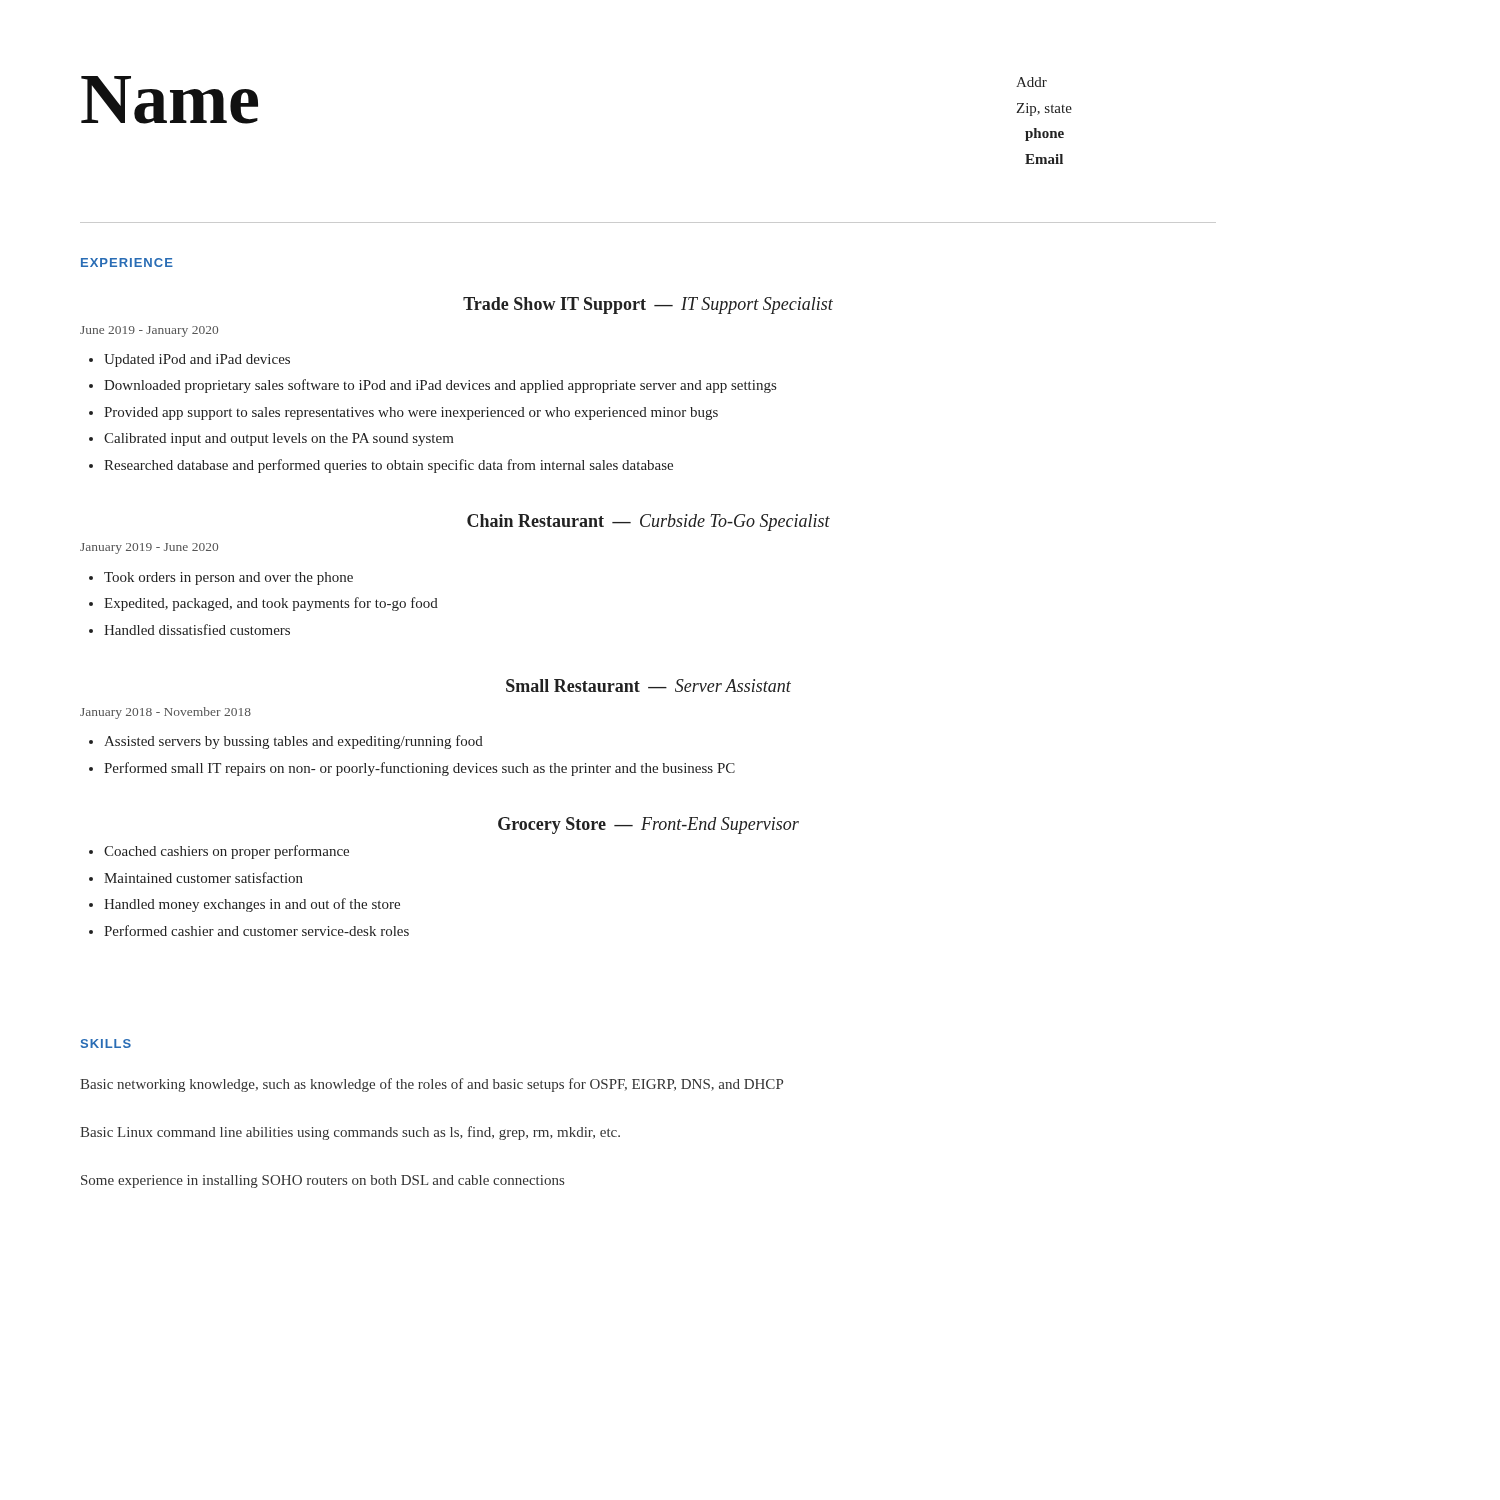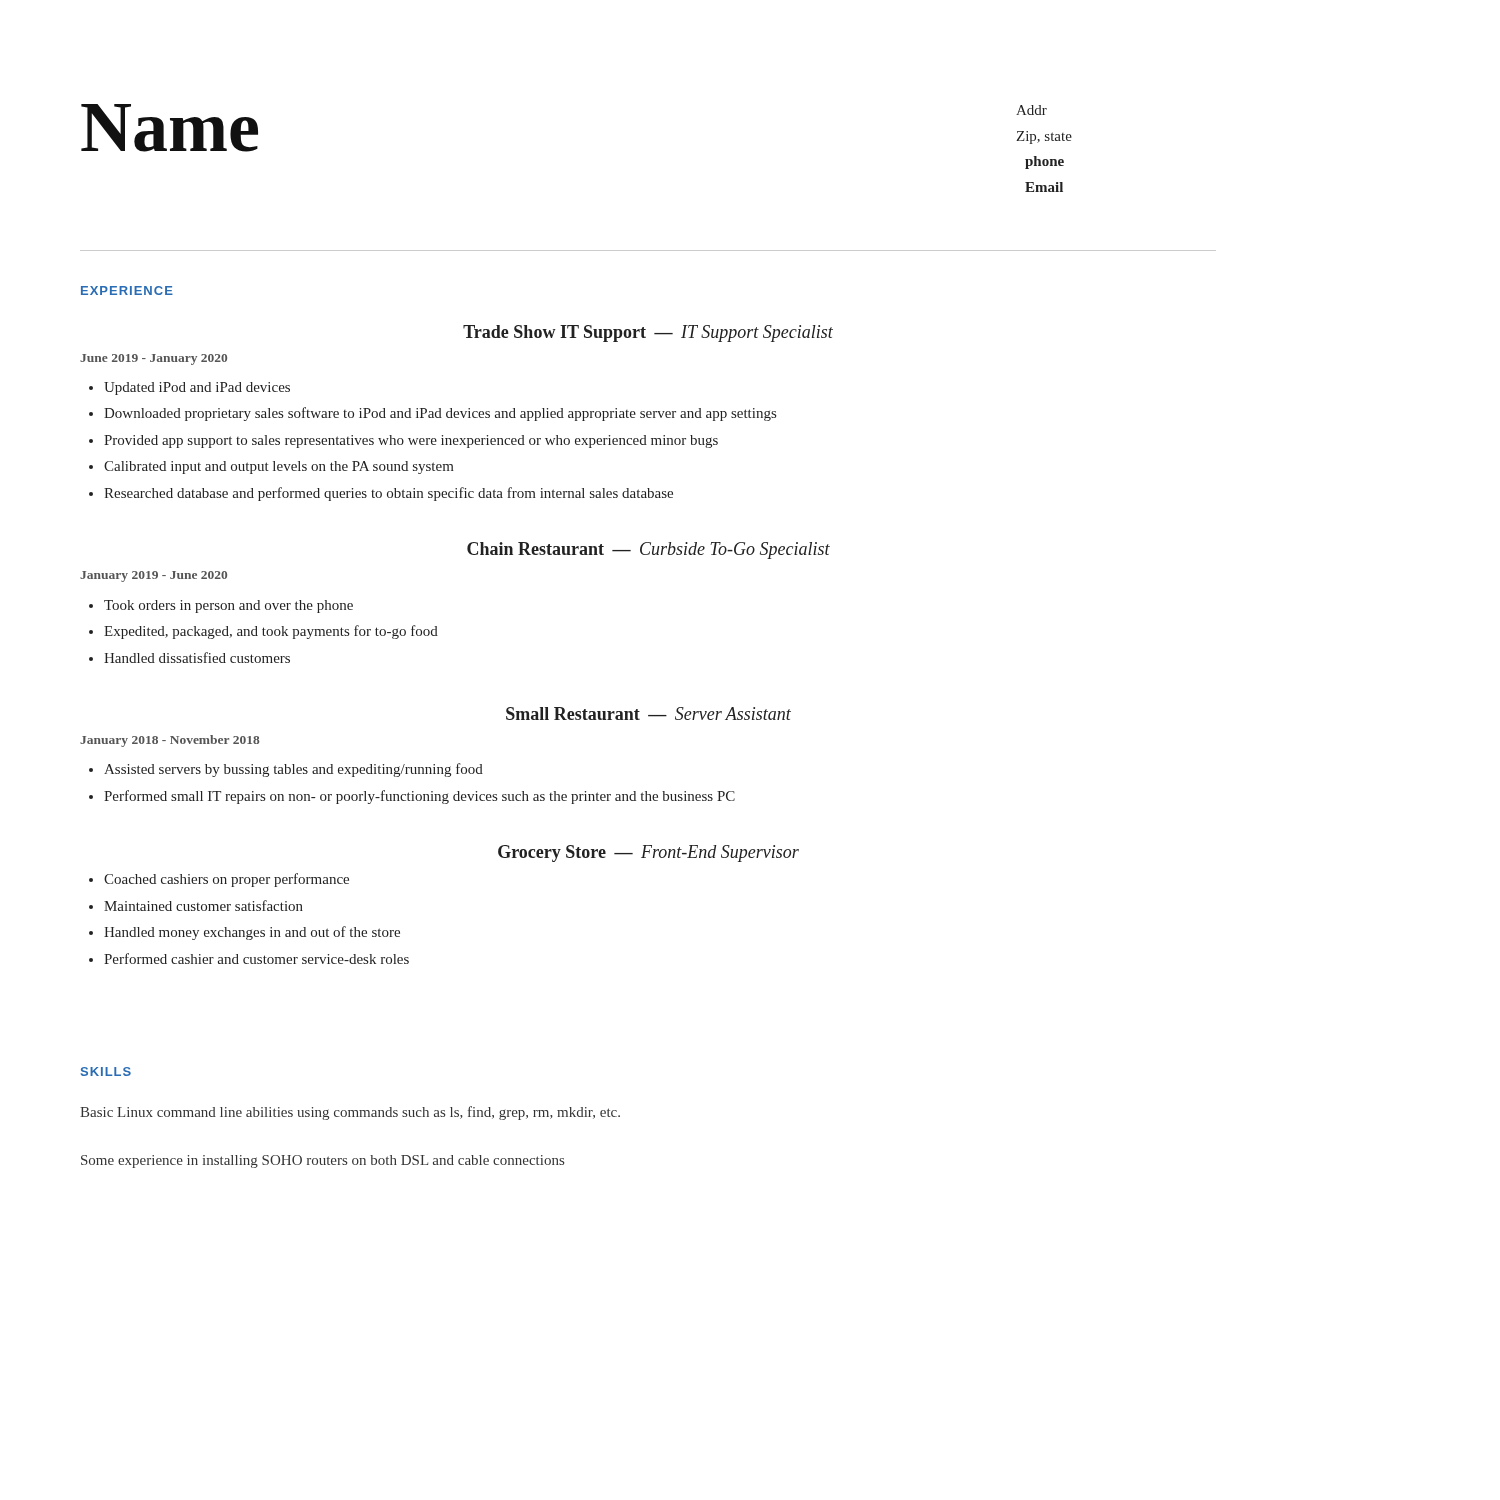--- a/index.html
+++ b/index.html
@@ -7,21 +7,21 @@
       background: #fff;
       font-family: Georgia, 'Times New Roman', serif;
       color: #222;
       font-size: 15px;
       line-height: 1.5;
     }
     .page {
       width: 1296px;
       min-height: 1500px;
       background: #fff;
-      padding: 88px 80px 60px 80px;
+      padding: 60px 80px 60px 80px;
     }
     .header {
       display: flex;
       justify-content: space-between;
       align-items: flex-start;
       margin-bottom: 50px;
     }
     .header-name {
       font-size: 72px;
       font-weight: bold;
@@ -76,21 +76,20 @@
       text-align: center;
     }
     .job-title-line .em {
       font-weight: normal;
       font-style: italic;
     }
     .job-dates {
       font-size: 13.5px;
       color: #555;
       margin-bottom: 8px;
-      font-weight: bold;
     }
     .job ul {
       margin-left: 24px;
       list-style-type: disc;
     }
     .job ul li {
       font-size: 15px;
       margin-bottom: 4px;
       color: #222;
       list-style-type: disc;
@@ -180,17 +179,18 @@
           <li>Coached cashiers on proper performance</li>
           <li>Maintained customer satisfaction</li>
           <li>Handled money exchanges in and out of the store</li>
           <li>Performed cashier and customer service-desk roles</li>
         </ul>
       </div>
     </div>
 
     <div class="col-right">
       <div class="section-title">SKILLS</div>
+      <div class="skill-block">Basic networking knowledge, such as knowledge of the roles of and basic setups for OSPF, EIGRP, DNS, and DHCP</div>
       <div class="skill-block">Basic Linux command line abilities using commands such as ls, find, grep, rm, mkdir, etc.</div>
       <div class="skill-block">Some experience in installing SOHO routers on both DSL and cable connections</div>
     </div>
   </div>
 </div>
 
 </body></html>

